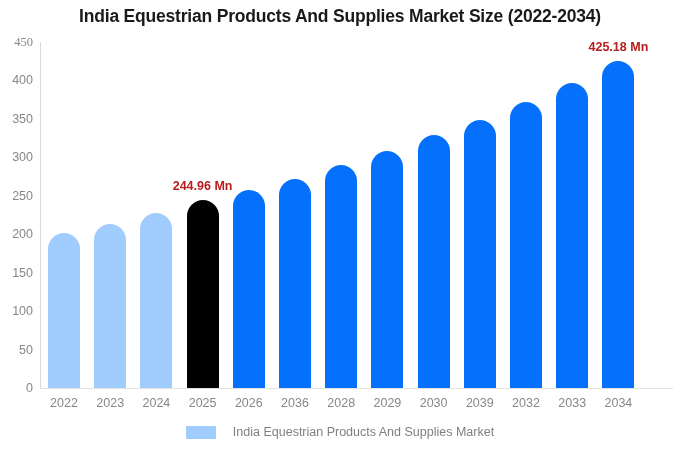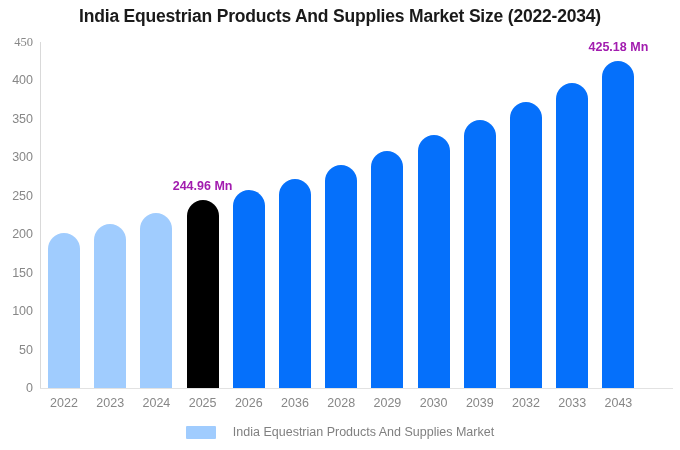--- a/index.html
+++ b/index.html
@@ -83,21 +83,21 @@
     border-radius: 16px 16px 0 0;
   }
   .bar-value-label {
     position: absolute;
     bottom: 100%;
     left: 50%;
     transform: translateX(-50%);
     margin-bottom: 7px;
     font-size: 12.5px;
     font-weight: bold;
-    color: #a21caf;
+    color: #b91c1c;
     white-space: nowrap;
   }
   .xtick-layer {
     position: absolute;
     left: 40px;
     top: 396px;
     width: 633px;
     height: 20px;
   }
   .xtick {
@@ -202,21 +202,21 @@
       <div class="xtick" style="left: 100.4px;">2024</div>
       <div class="xtick" style="left: 146.6px;">2025</div>
       <div class="xtick" style="left: 192.8px;">2026</div>
       <div class="xtick" style="left: 239px;">2036</div>
       <div class="xtick" style="left: 285.2px;">2028</div>
       <div class="xtick" style="left: 331.4px;">2029</div>
       <div class="xtick" style="left: 377.6px;">2030</div>
       <div class="xtick" style="left: 423.8px;">2039</div>
       <div class="xtick" style="left: 470px;">2032</div>
       <div class="xtick" style="left: 516.2px;">2033</div>
-      <div class="xtick" style="left: 562.4px;">2043</div>
+      <div class="xtick" style="left: 562.4px;">2034</div>
     </div>
 
   <div class="legend" id="legend">
       <div style="display: flex; align-items: center; gap: 17px;">
         <span class="legend-swatch" style="background: rgb(160, 204, 254);"></span>
         <span class="legend-label">India Equestrian Products And Supplies Market</span>
       </div>
     </div>
 
 </div>

